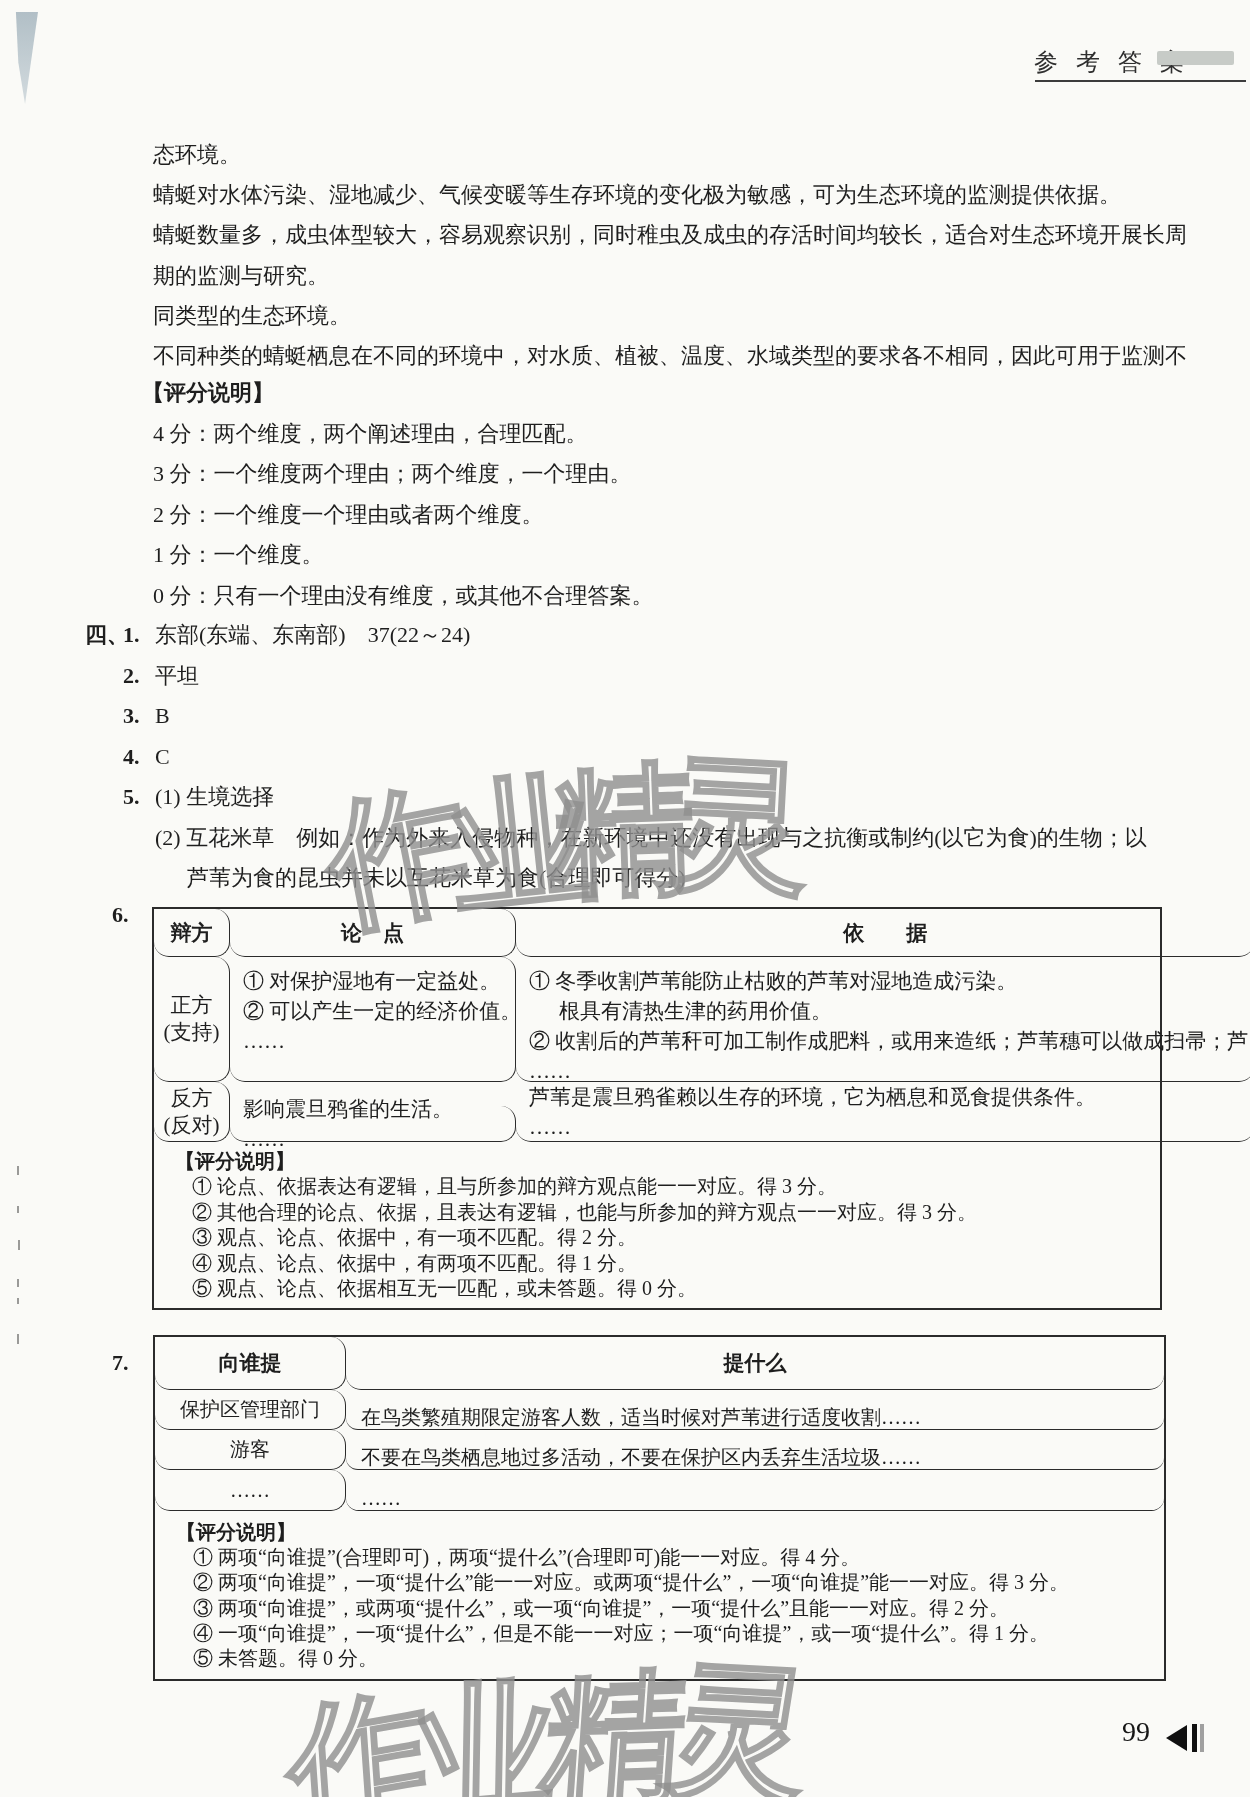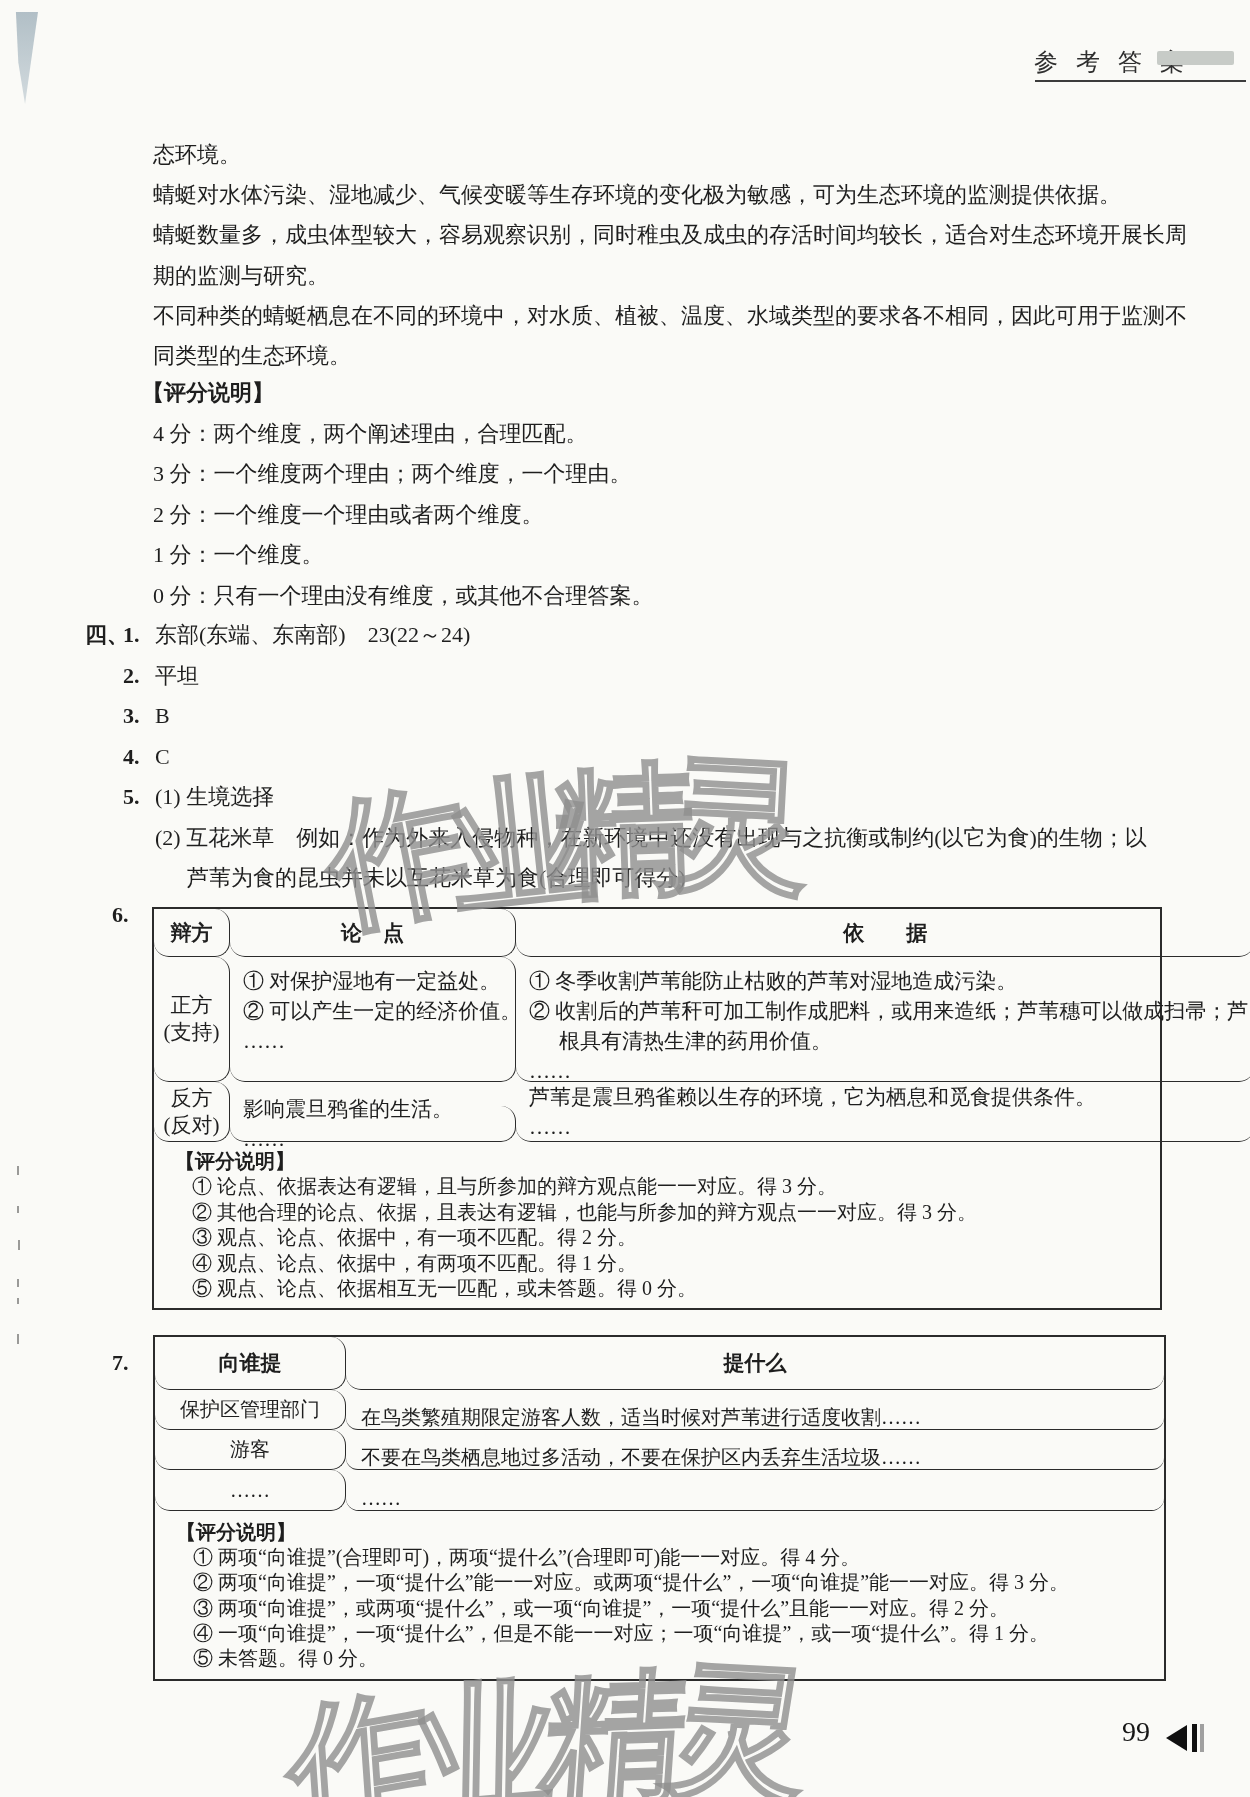--- a/index.html
+++ b/index.html
@@ -94,38 +94,38 @@
     <span style="left:414px;top:1656px;transform:rotate(-5deg) skewX(-6deg);">业</span>
     <span style="left:543px;top:1644px;transform:rotate(-2deg) skewX(-6deg);">精</span>
     <span style="left:670px;top:1636px;transform:rotate(3deg) skewX(-6deg);">灵</span>
   </div>
 
   <div class="intro">
     <div>态环境。</div>
     <div>蜻蜓对水体污染、湿地减少、气候变暖等生存环境的变化极为敏感，可为生态环境的监测提供依据。</div>
     <div>蜻蜓数量多，成虫体型较大，容易观察识别，同时稚虫及成虫的存活时间均较长，适合对生态环境开展长周</div>
     <div>期的监测与研究。</div>
+    <div>同类型的生态环境。</div>
     <div>不同种类的蜻蜓栖息在不同的环境中，对水质、植被、温度、水域类型的要求各不相同，因此可用于监测不</div>
-    <div>同类型的生态环境。</div>
   </div>
 
   <div class="rubric1">
     <div class="rhead">【评分说明】</div>
     <div>4 分：两个维度，两个阐述理由，合理匹配。</div>
     <div>3 分：一个维度两个理由；两个维度，一个理由。</div>
     <div>2 分：一个维度一个理由或者两个维度。</div>
     <div>1 分：一个维度。</div>
     <div>0 分：只有一个理由没有维度，或其他不合理答案。</div>
   </div>
 
   <div class="sec4">
     <div class="row">
       <span class="slabel">四、</span>
       <span class="num">1.</span>
-      <span class="txt">东部(东端、东南部)　23(22～24)</span>
+      <span class="txt">东部(东端、东南部)　37(22～24)</span>
     </div>
     <div class="row">
       <span class="num">2.</span>
       <span class="txt">平坦</span>
     </div>
     <div class="row">
       <span class="num">3.</span>
       <span class="txt">B</span>
     </div>
     <div class="row">
@@ -154,22 +154,22 @@
       <div>正方</div>
       <div>(支持)</div>
     </div>
     <div class="cell body-cell">
       <div>① 对保护湿地有一定益处。</div>
       <div>② 可以产生一定的经济价值。</div>
       <div>……</div>
     </div>
     <div class="cell body-cell last-col">
       <div>① 冬季收割芦苇能防止枯败的芦苇对湿地造成污染。</div>
+      <div style="padding-left:30px;">根具有清热生津的药用价值。</div>
       <div>② 收割后的芦苇秆可加工制作成肥料，或用来造纸；芦苇穗可以做成扫帚；芦</div>
-      <div style="padding-left:30px;">根具有清热生津的药用价值。</div>
       <div>……</div>
     </div>
 
     <div class="cell side">
       <div>反方</div>
       <div>(反对)</div>
     </div>
     <div class="cell body-cell" style="padding-top:0;display:flex;flex-direction:column;justify-content:center;margin-top:24px;">
       <div>影响震旦鸦雀的生活。</div>
       <div>……</div>

